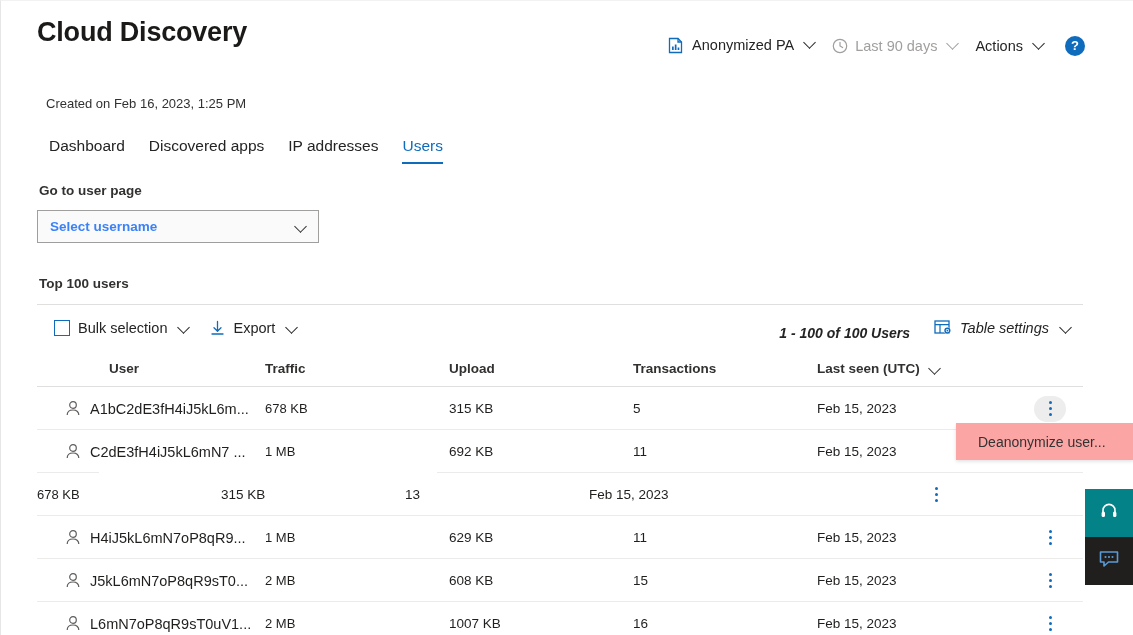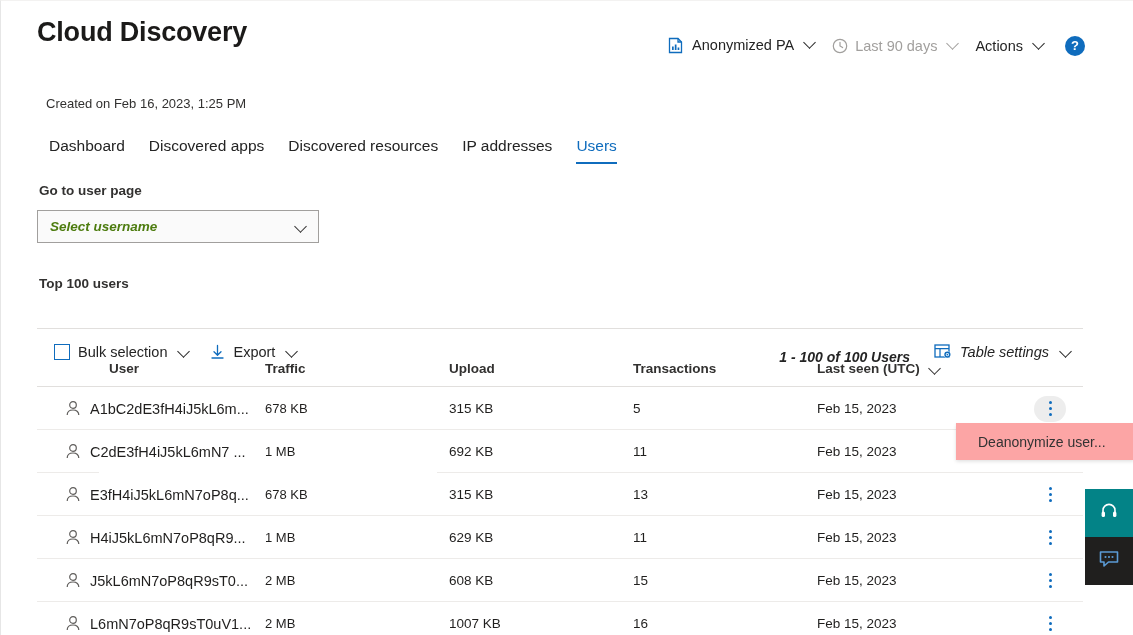--- a/index.html
+++ b/index.html
@@ -130,22 +130,21 @@
     background: #fafafa;
     display: flex;
     align-items: center;
     padding: 0 10px 0 12px;
     cursor: pointer;
   }
   .select-box .val {
     flex: 1;
     font-size: 13.5px;
     font-weight: bold;
-    color: #4d7c0f;
-    font-style: italic;
+    color: #3b82f6;
   }
   .select-box .chev { color: #323130; width: 12px; height: 12px; }
 
   
   .section-title {
     position: absolute;
     left: 38px; top: 275px;
     font-size: 13.5px;
     font-weight: bold;
     color: #323130;
@@ -154,21 +153,20 @@
   
   .cmdbar {
     position: absolute;
     left: 36px; top: 303px;
     width: 1046px; height: 46px;
     border-top: 1px solid #e1dfdd;
     display: flex;
     align-items: center;
     justify-content: space-between;
     font-size: 14.5px;
-    margin-top: 24px;
   }
   .cmd-left { display: flex; align-items: center; gap: 2px; padding-left: 8px; }
   .cmd-right { display: flex; align-items: flex-end; gap: 15px; padding-right: 2px; font-style: italic; }
   .cmd-btn {
     display: flex;
     align-items: center;
     gap: 8px;
     padding: 5px 9px;
     color: #242424;
     cursor: pointer;
@@ -340,21 +338,20 @@
         <span>?</span>
       </div>
     </div>
   </div>
 
   <div class="created">Created on Feb 16, 2023, 1:25 PM</div>
 
   <div class="tabs">
     <div class="tab">Dashboard</div>
     <div class="tab">Discovered apps</div>
-    <div class="tab">Discovered resources</div>
     <div class="tab">IP addresses</div>
     <div class="tab active">Users</div>
   </div>
 
   <div class="field-label">Go to user page</div>
   <div class="select-box">
     <span class="val">Select username</span>
     <span class="chev"></span>
   </div>
 
@@ -453,29 +450,20 @@
       <div class="c-menu">
         <div class="kebab">
             <i></i>
             <i></i>
             <i></i>
           </div>
       </div>
     </div>
 
     <div class="trow">
-      <div class="c-user">
-        <span class="person-icon">
-          <svg width="16" height="17" viewBox="0 0 16 17">
-            <circle cx="8" cy="5" r="3.3" fill="none" stroke="#605e5c" stroke-width="1.2"></circle>
-            <path d="M2.2 15c0-3.2 2.6-5 5.8-5s5.8 1.8 5.8 5" fill="none" stroke="#605e5c" stroke-width="1.2"></path>
-          </svg>
-        </span>
-        <span class="uname">E3fH4iJ5kL6mN7oP8q...</span>
-      </div>
       <div class="c-traf traffic-val">678 KB</div>
       <div class="c-upl">315 KB</div>
       <div class="c-tran">13</div>
       <div class="c-seen">Feb 15, 2023</div>
       <div class="c-menu">
         <div class="kebab">
             <i></i>
             <i></i>
             <i></i>
           </div>

